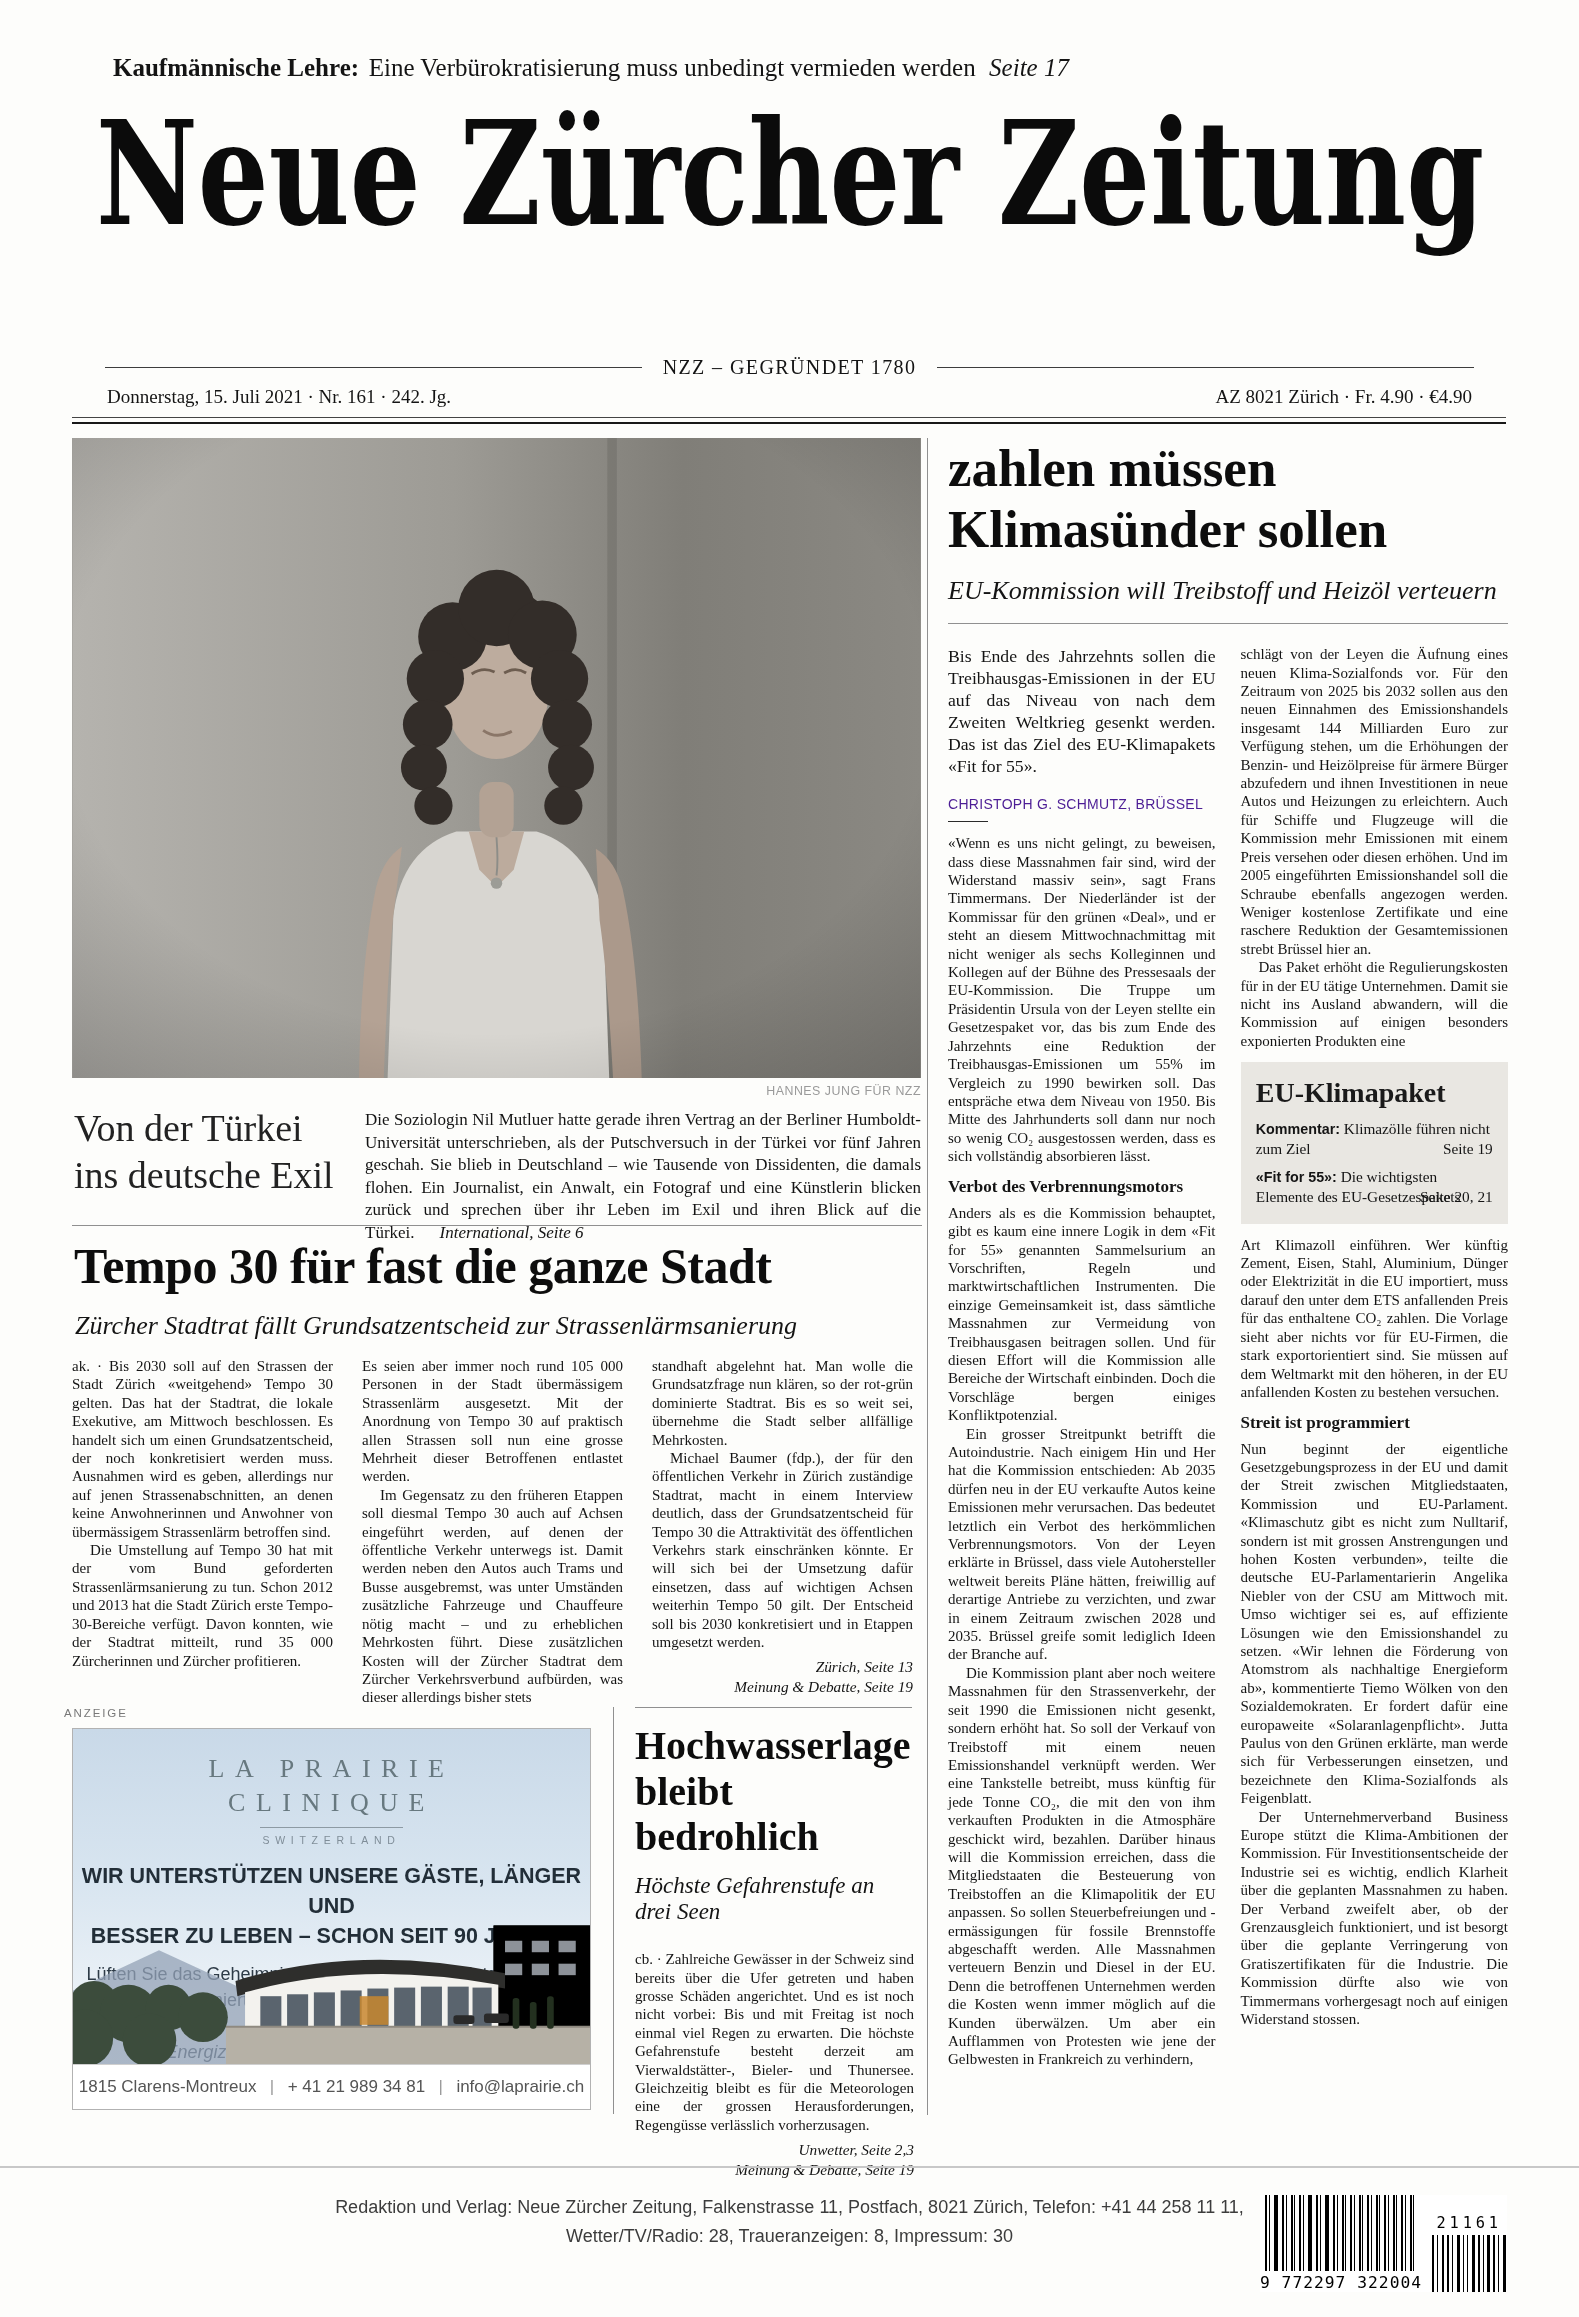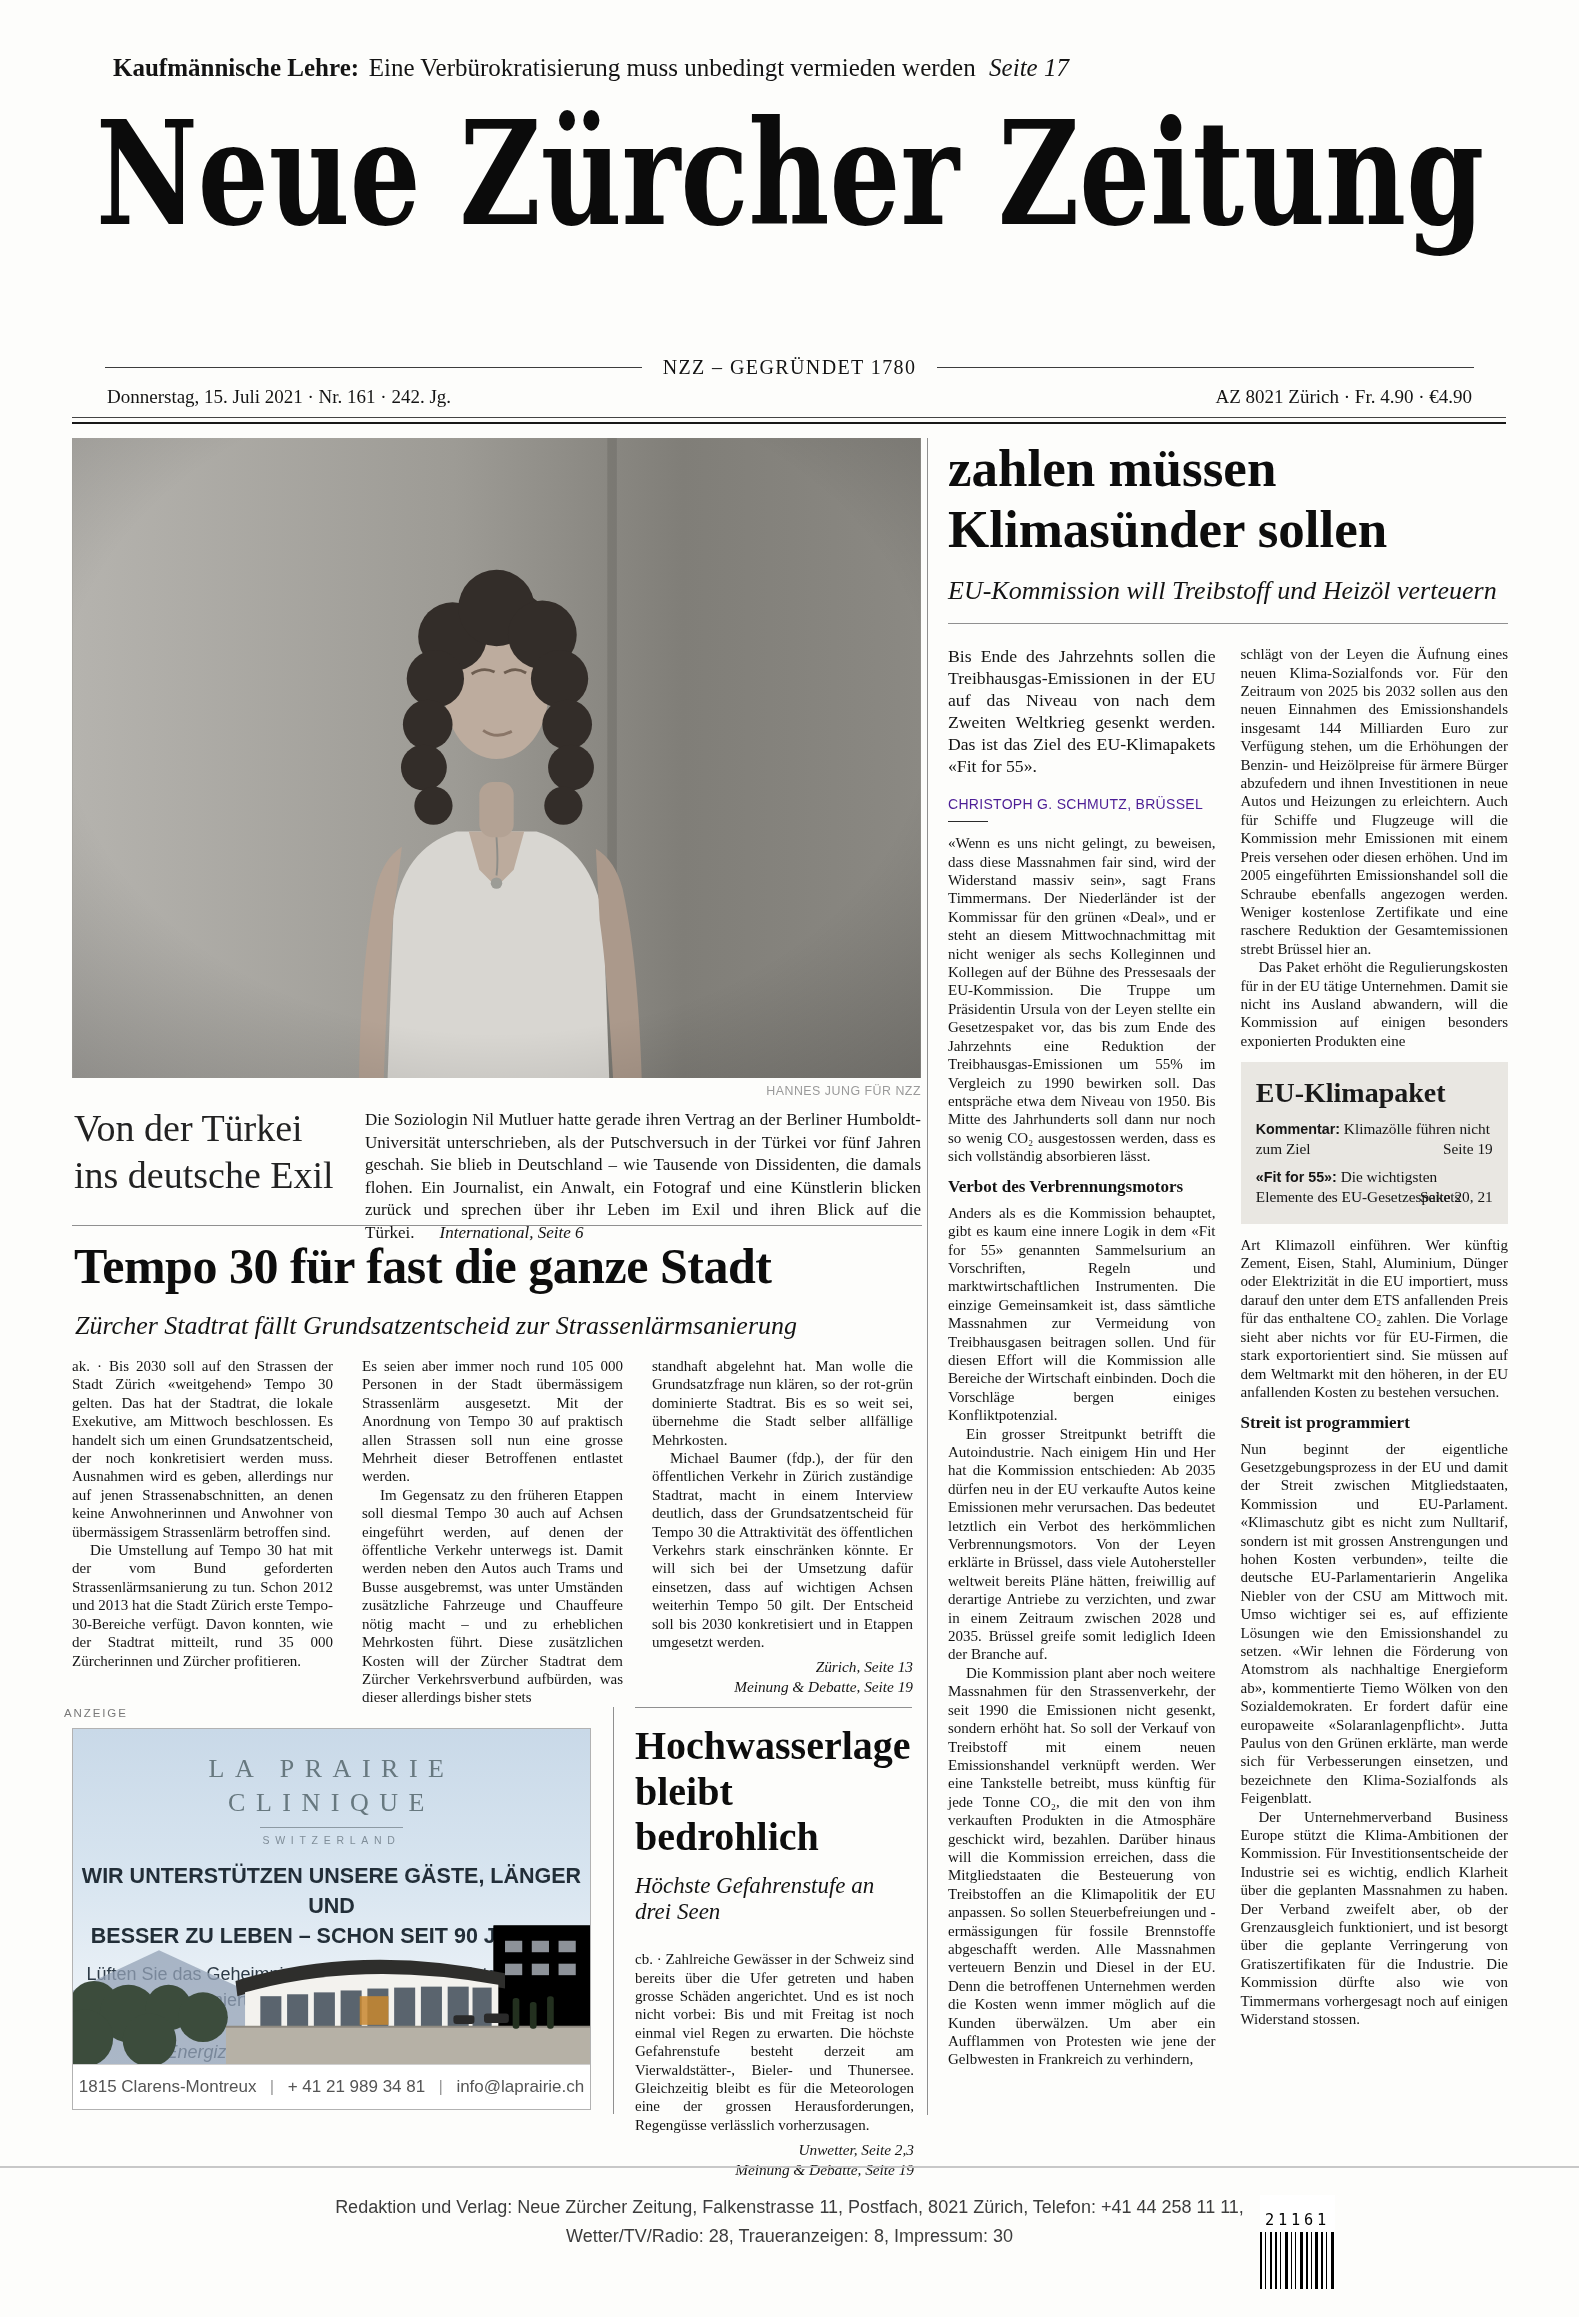--- a/index.html
+++ b/index.html
@@ -71,21 +71,21 @@
   .kbox-label{font-family:"Liberation Sans",sans-serif;font-weight:bold;font-size:14.3px;}
   .kbox-page{position:absolute;right:0;bottom:0;}
   
   .footer-rule{position:absolute;left:0;top:2166px;width:1579px;border-top:2.9px solid #c8c8c8;}
   .footer-text{position:absolute;left:0;top:2193px;width:1579px;text-align:center;font-family:"Liberation Sans",sans-serif;font-size:18px;color:#3c3c3c;line-height:1.6;}
   .barcode{position:absolute;left:1260px;top:2195px;display:flex;align-items:flex-end;gap:9.6px;background:#fff;}
   .bc-main{display:flex;flex-direction:column;align-items:center;}
   .bars-main{width:153px;height:76px;background:repeating-linear-gradient(90deg,#000 0 1.9px,#fff 1.9px 3.8px,#000 3.8px 4.8px,#fff 4.8px 8.6px,#000 8.6px 11.5px,#fff 11.5px 12.4px,#000 12.4px 13.4px,#fff 13.4px 17px);}
   .bc-num{font-family:"DejaVu Sans Mono",monospace;font-size:16.3px;color:#000;margin-top:1.9px;letter-spacing:1px;}
   .bc-addon{display:flex;flex-direction:column;align-items:center;}
-  .bc-addon-num{font-family:"DejaVu Sans Mono",monospace;font-size:15.3px;letter-spacing:3.8px;color:#000;margin-bottom:2.9px;margin-top:16px;}
+  .bc-addon-num{font-family:"DejaVu Sans Mono",monospace;font-size:15.3px;letter-spacing:3.8px;color:#000;margin-bottom:2.9px;}
   .bars-addon{width:75px;height:57px;background:repeating-linear-gradient(90deg,#000 0 1.9px,#fff 1.9px 4.8px,#000 4.8px 5.7px,#fff 5.7px 9.6px,#000 9.6px 12.4px,#fff 12.4px 15.3px);}
 </style>
 </head>
 <body>
 
 <div class="page">
 
   <div class="kicker">
     <span class="kb">Kaufmännische Lehre:</span><span class="kt">Eine Verbürokratisierung muss unbedingt vermieden werden</span><span class="ki">Seite 17</span>
   </div>
@@ -314,20 +314,24 @@
       </div>
     </div>
   </div>
 
   <div class="footer-rule"></div>
   <div class="footer-text">
     <div>Redaktion und Verlag: Neue Zürcher Zeitung, Falkenstrasse 11, Postfach, 8021 Zürich, Telefon: +41 44 258 11 11,</div>
     <div>Wetter/TV/Radio: 28, Traueranzeigen: 8, Impressum: 30</div>
   </div>
   <div class="barcode">
+    <div class="bc-main">
+      <div class="bars-main"></div>
+      <div class="bc-num">9 772297 322004</div>
+    </div>
     <div class="bc-addon">
       <div class="bc-addon-num">21161</div>
       <div class="bars-addon"></div>
     </div>
   </div>
 
 </div>
 
 
 </body></html>

